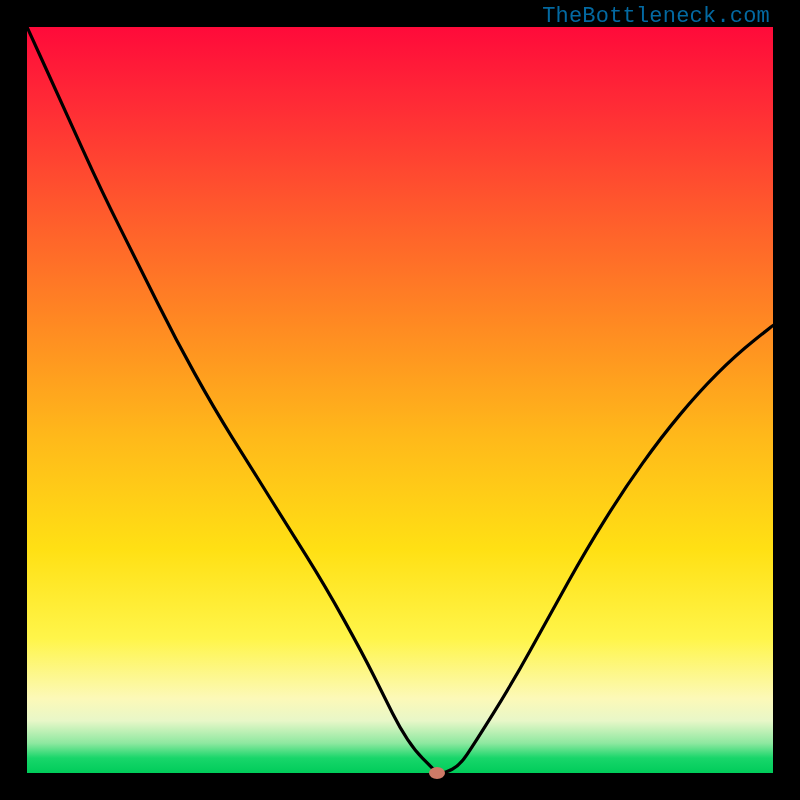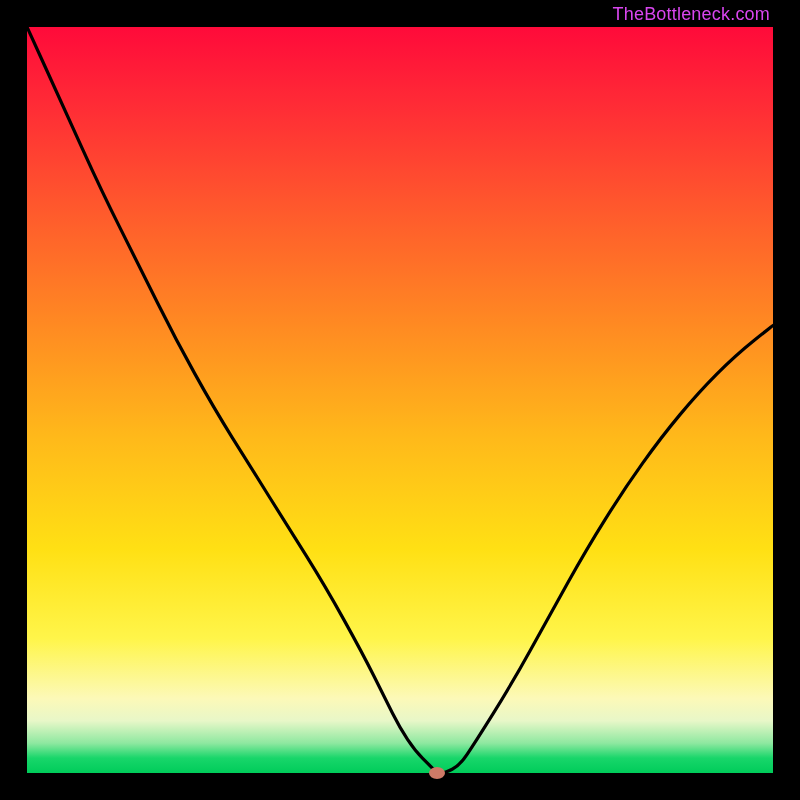--- a/index.html
+++ b/index.html
@@ -37,24 +37,25 @@
       #e8f7c8 93%,
       #8ee8a0 96%,
       #18d66a 98%,
       #00cc5a 100%
     );
   }
   .watermark {
     position: absolute;
     top: 4px;
     right: 30px;
-    color: #d946ef;
-    font-size: 18px;
+    color: #0369a1;
+    font-size: 22px;
     letter-spacing: 0.2px;
     user-select: none;
+    font-family: Liberation Mono, monospace;
   }
   svg.curve {
     position: absolute;
     left: 0;
     top: 0;
     width: 746px;
     height: 746px;
   }
   .dot {
     position: absolute;

